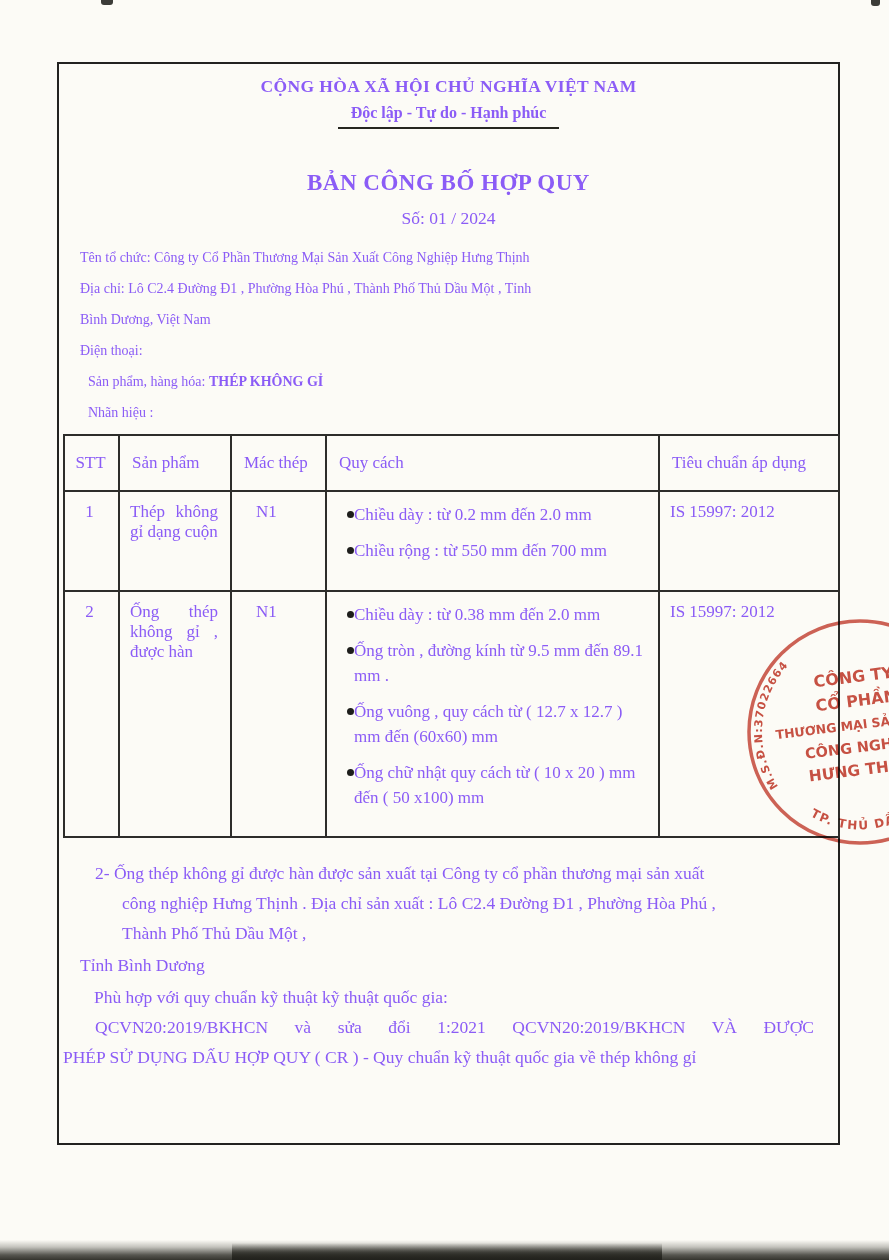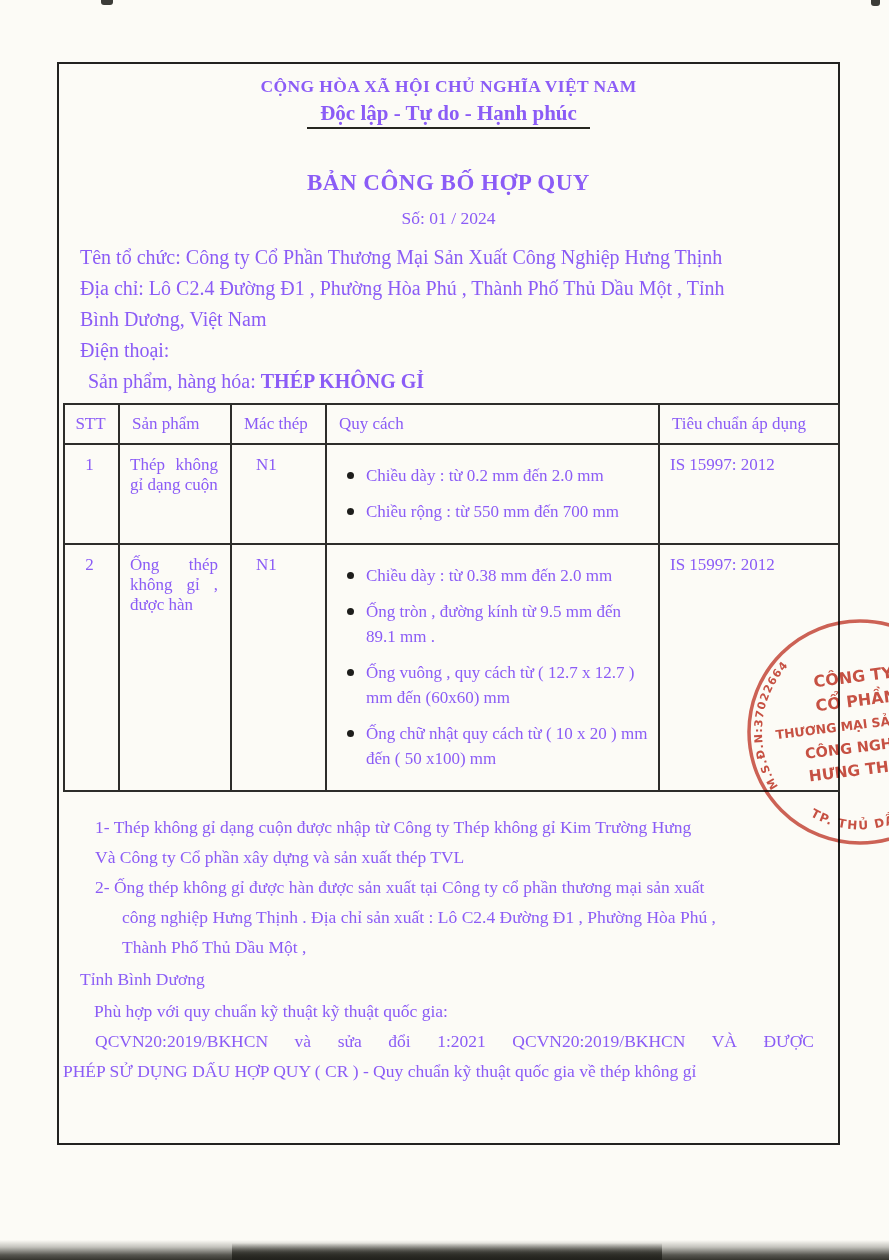--- a/index.html
+++ b/index.html
@@ -20,65 +20,65 @@
   }
   .center { text-align:center; }
   .country {
     margin-top:10px;
     font-size:17.5px; font-weight:bold; letter-spacing:0.4px;
     line-height:24px;
   }
   .motto-wrap { margin-top:3px; line-height:24px; }
   .motto {
     display:inline-block;
-    font-size:21px; font-weight:bold;
+    font-size:16px; font-weight:bold;
     padding:0 13px 2px 13px;
     border-bottom:2px solid #26261f;
   }
   .doc-title {
     margin-top:40px;
     font-size:23px; font-weight:bold; letter-spacing:0.5px;
     line-height:28px;
   }
   .doc-number { margin-top:9px; font-size:17.5px; line-height:24px; }
 
-  .body-text { margin:12px 20px 0 21px; font-size:20px; line-height:31px; }
+  .body-text { margin:12px 20px 0 21px; font-size:14px; line-height:31px; }
   .body-text p { margin:0; }
   .pre { white-space:pre-line; }
   .ind { padding-left:8px; }
   .bold { font-weight:bold; }
 
   table.conf {
     border-collapse:collapse;
     margin:6px 0 0 4px;
     width:775px;
     table-layout:fixed;
     font-size:17px;
   }
   .conf th, .conf td {
     border:2px solid #2d2d2a;
     vertical-align:top;
     font-weight:normal;
     box-sizing:border-box;
   }
   .conf th {
-    height:40px; vertical-align:middle;
+    height:56px; vertical-align:middle;
     text-align:left; padding:4px 6px 4px 12px;
   }
   .conf th.c, .conf td.c { text-align:center; padding-left:4px; }
   .conf td { padding:10px 8px 8px 10px; }
   .conf td.sp { text-align:justify; padding-right:12px; }
   .conf td.mk { padding-left:24px; }
   .conf tr.r1 td { height:100px; }
   .conf tr.r2 td { height:246px; }
 
   ul.spec-list { list-style:none; margin:0; padding:0 0 0 10px; }
   ul.spec-list li {
-    display:flex; gap:12px;
-    line-height:25px; margin:8px 0 11px 0;
+    display:flex; 
+    line-height:25px; margin:0 0 11px 0;
   }
   .bullet {
     flex:none; width:7px; height:7px; border-radius:50%;
     background:#1d1d1b; margin-top:9px;
   }
 
   .notes { margin:20px 20px 0 21px; font-size:17.5px; line-height:30px; }
   .notes p { margin:0; }
   .note-plain { margin-left:15px !important; }
   .note-hang  { margin-left:15px !important; padding-left:27px; text-indent:-27px; }
@@ -123,20 +123,21 @@
 
     <div class="center doc-title">BẢN CÔNG BỐ HỢP QUY</div>
     <div class="center doc-number">Số: 01 / 2024</div>
 
     <div class="body-text">
       <p>Tên tổ chức: Công ty Cổ Phần Thương Mại Sản Xuất Công Nghiệp Hưng Thịnh</p>
       <p class="pre">Địa chỉ: Lô C2.4 Đường Đ1 , Phường Hòa Phú , Thành Phố Thủ Dầu Một , Tỉnh
 Bình Dương, Việt Nam</p>
       <p>Điện thoại:</p>
       <p class="ind"><span>Sản phẩm, hàng hóa: </span><span class="bold">THÉP KHÔNG GỈ</span></p>
+      <p class="ind">Nhãn hiệu :</p>
     </div>
 
     <table class="conf">
       <colgroup>
         <col style="width:55px">
           <col style="width:112px">
           <col style="width:95px">
           <col style="width:333px">
           <col style="width:180px">
       </colgroup>
@@ -191,22 +192,20 @@
                   <span>Ống chữ nhật quy cách từ ( 10 x 20 ) mm đến ( 50 x100) mm</span>
                 </li>
             </ul>
           </td>
           <td>IS 15997: 2012</td>
         </tr>
       </tbody>
     </table>
 
     <div class="notes">
-      <p class="pre note-plain">1- Thép không gỉ dạng cuộn được nhập từ Công ty Thép không gỉ Kim Trường Hưng
-Và Công ty Cổ phần xây dựng và sản xuất thép TVL</p>
       <p class="pre note-hang">2- Ống thép không gỉ được hàn được sản xuất tại Công ty cổ phần thương mại sản xuất
 công nghiệp Hưng Thịnh . Địa chỉ sản xuất : Lô C2.4 Đường Đ1 , Phường Hòa Phú ,
 Thành Phố Thủ Dầu Một ,</p>
       <p class="note-prov">Tỉnh Bình Dương</p>
       <p class="note-intro">Phù hợp với quy chuẩn kỹ thuật kỹ thuật quốc gia:</p>
       <p class="qcvn">
         <span class="l1">QCVN20:2019/BKHCN và sửa đổi 1:2021 QCVN20:2019/BKHCN VÀ ĐƯỢC</span>
         <span class="l2">PHÉP SỬ DỤNG DẤU HỢP QUY ( CR ) -  Quy chuẩn kỹ thuật quốc gia về thép không gỉ</span>
       </p>
     </div>

